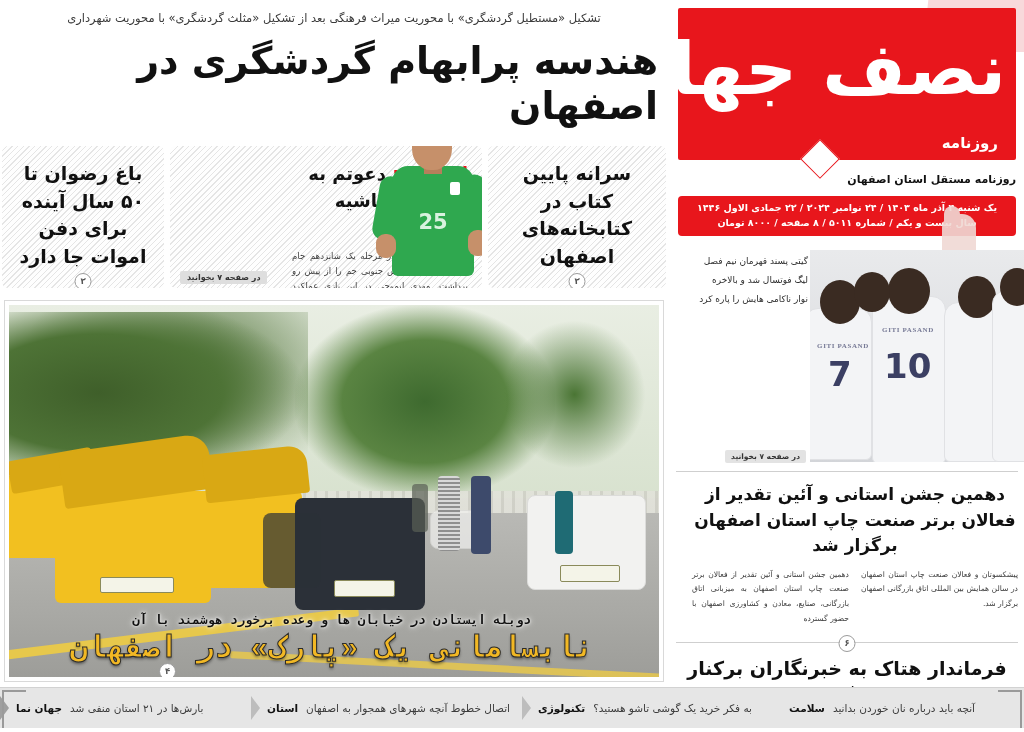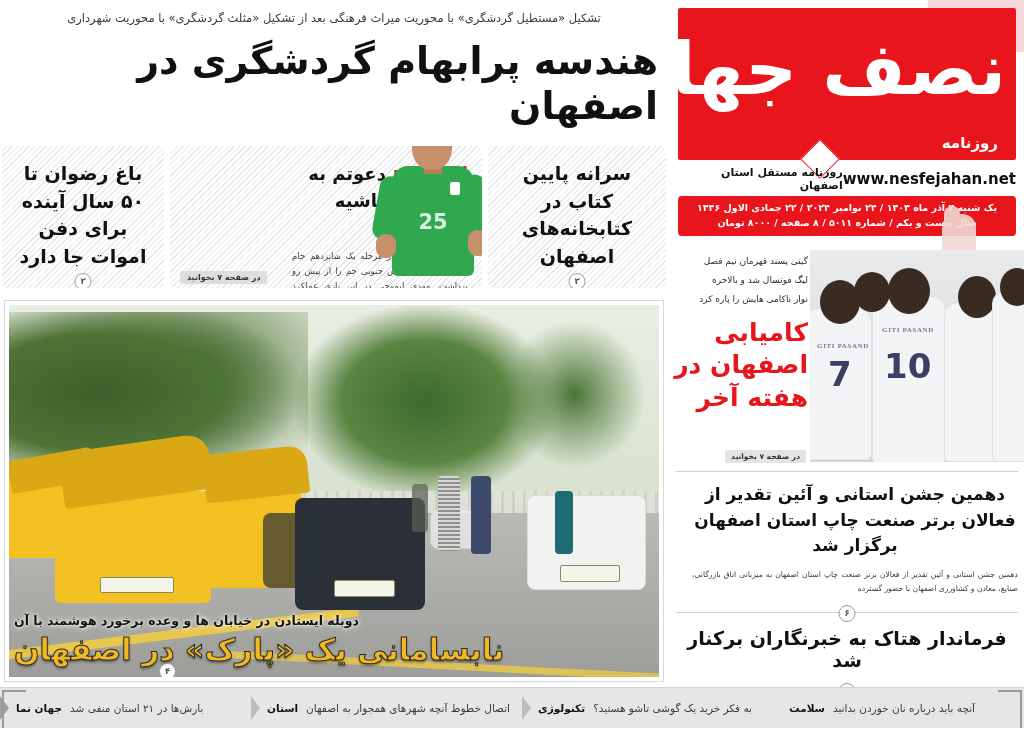--- a/index.html
+++ b/index.html
@@ -201,21 +201,22 @@
     background:#e7c84c;transform:rotate(3deg);opacity:.85;border-radius:2px;
   }
   .taxi{position:absolute;background:#f2c020;border-radius:6px;}
   .taxi-hood{position:absolute;background:#d9a814;border-radius:4px;}
   .car-dark{position:absolute;background:#2b3038;border-radius:8px;}
   .car-white{position:absolute;background:#f2f2f0;border-radius:8px;border:1px solid #dcdcda;}
   .plate{position:absolute;background:#f4f4e8;border:1px solid #8a8a5a;border-radius:2px;}
   .ped{position:absolute;border-radius:4px;}
   .mp-caption{
     position:absolute;right:10px;bottom:10px;left:5px;
-    text-align:left;
+    text-align:center;
+    font-family:Liberation Mono, monospace;
   }
   .mp-kicker{
     font-size:12.5px;font-weight:bold;color:#111;
     text-shadow:0 0 6px rgba(255,255,255,.95),0 0 3px rgba(255,255,255,1);
   }
   .mp-head{
     margin-top:4px;font-size:30px;font-weight:bold;color:#f2b824;
     -webkit-text-stroke:1px #2b2b2b;
     text-shadow:0 2px 3px rgba(0,0,0,.45);
     line-height:1.18;
@@ -314,21 +315,20 @@
 <div class="page">
 
   <div class="masthead">
     <div class="mast-watermark"></div>
     <div class="mast-box">
       <div class="logo-word">نصف جهان</div>
       <div class="logo-sub">روزنامه</div>
       <div class="mast-notch"></div>
     </div>
     <div class="mast-line">
-      <div class="mast-url">www.nesfejahan.net</div>
       <div class="mast-tagline">روزنامه مستقل استان اصفهان</div>
     </div>
     <div class="mast-datebar">
       <div>یک شنبه ۴ آذر ماه ۱۴۰۳ / ۲۴ نوامبر ۲۰۲۴ / ۲۲ جمادی الاول ۱۴۴۶</div>
       <div>سال بیست و یکم / شماره ۵۰۱۱ / ۸ صفحه / ۸۰۰۰ تومان</div>
     </div>
     <div class="thumb"></div>
   </div>
 
   <div class="lead rtl">
@@ -442,30 +442,30 @@
         <div class="jhead" style="left:148px;top:26px;width:38px;height:42px;"></div>
         <div class="jersey" style="left:182px;top:40px;width:44px;height:170px;"></div>
         <div class="jhead" style="left:190px;top:18px;width:34px;height:38px;"></div>
         <div class="jhead" style="left:44px;top:22px;width:36px;height:40px;"></div>
       </div>
 
       <div class="sp-text rtl">
         <div class="sp-kicker">گیتی پسند قهرمان نیم فصل</div>
         <div class="sp-kicker">لیگ فوتسال شد و بالاخره</div>
         <div class="sp-kicker">نوار ناکامی هایش را پاره کرد</div>
-        <div class="sp-head">کامیابی اصفهان در هفته آخر</div>
       </div>
       <div class="sp-more">در صفحه ۷ بخوانید</div>
     </div>
 
     <div class="divider"></div>
 
     <div class="printstory">
       <div class="ps-head rtl">دهمین جشن استانی و آئین تقدیر از فعالان برتر صنعت چاپ استان اصفهان برگزار شد</div>
       <div class="ps-cols">
+        <div class="ps-col rtl">پیشکسوتان و فعالان صنعت چاپ استان اصفهان در سالن همایش بین المللی اتاق بازرگانی اصفهان برگزار شد.</div>
         <div class="ps-col rtl">دهمین جشن استانی و آئین تقدیر از فعالان برتر صنعت چاپ استان اصفهان به میزبانی اتاق بازرگانی، صنایع، معادن و کشاورزی اصفهان با حضور گسترده</div>
       </div>
     </div>
 
     <div class="rule-with-mark">
       <span class="pagemark">۶</span>
     </div>
 
     <div class="gov-head rtl">فرماندار هتاک به خبرنگاران برکنار شد</div>
 

